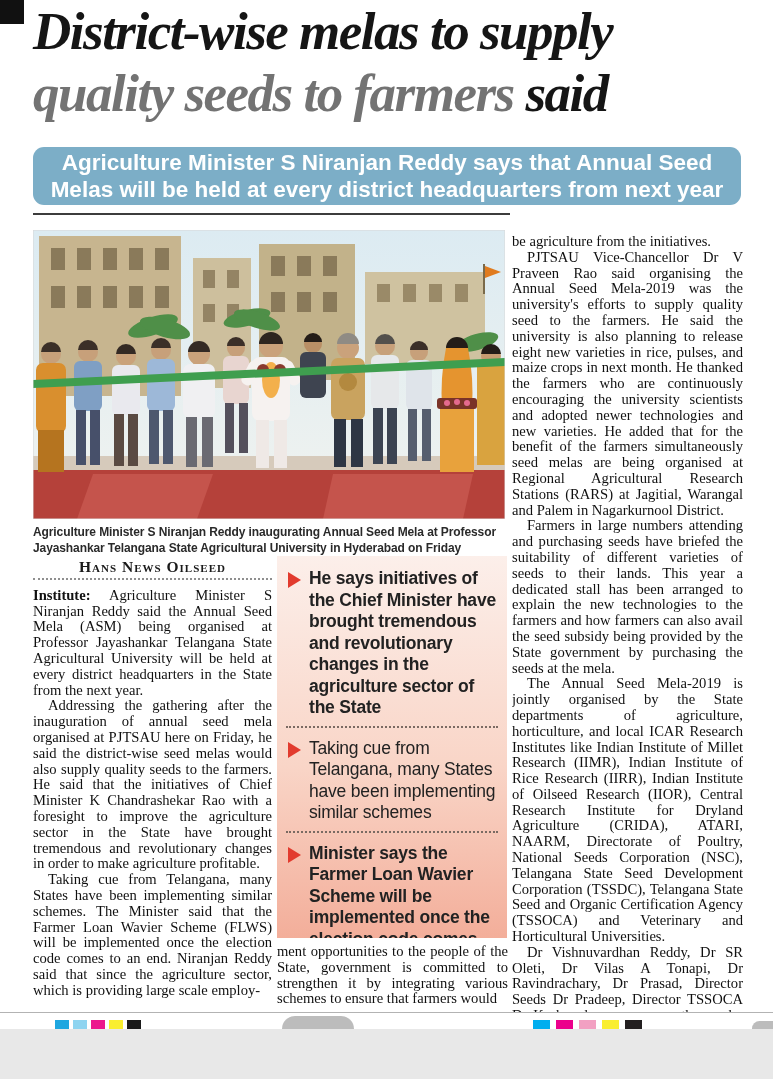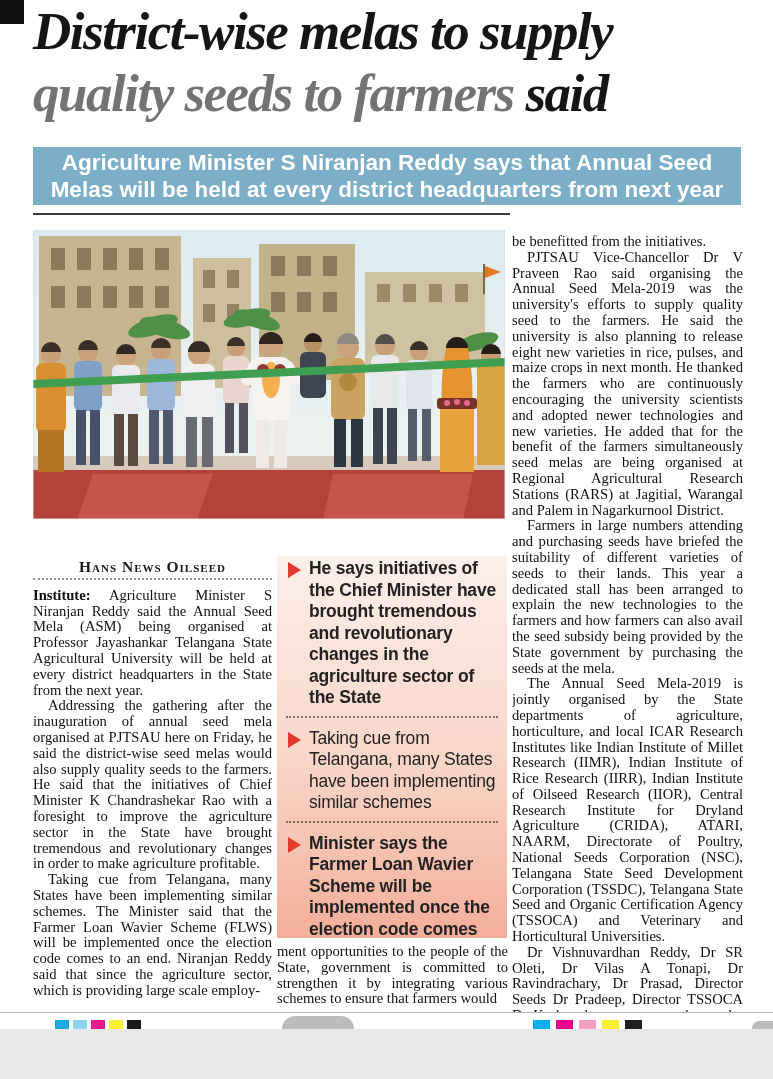--- a/index.html
+++ b/index.html
@@ -16,21 +16,21 @@
     font-size:53px; line-height:62px; letter-spacing:-1.5px; color:#151515;
   }
   .headline .green { color:#737373; }
 
   .banner {
     position:absolute; left:33px; top:147px; width:708px; height:58px;
     background:#7CAEC7; color:#fff;
     font-family:"Liberation Sans", sans-serif; font-weight:bold;
     font-size:22.5px; line-height:27px; text-align:center;
     display:flex; align-items:center; justify-content:center;
-    box-sizing:border-box; padding:0 8px;
+    box-sizing:border-box; padding:0 8px;border-radius:11px;
   }
   .banner-rule { position:absolute; left:33px; top:213px; width:477px; height:2px; background:#3c3c3c; }
 
   .photo { position:absolute; left:33px; top:230px; width:472px; height:289px; display:block; }
 
   .caption {
     position:absolute; left:33px; top:524px; width:476px;
     font-family:"Liberation Sans", sans-serif; font-weight:bold;
     font-size:12px; line-height:16px; letter-spacing:-0.1px; color:#2a2a2a;
   }
@@ -45,21 +45,21 @@
 
   .byline {
     font-variant:small-caps; font-weight:bold; font-size:15.5px; letter-spacing:1px;
     text-align:center; padding-bottom:3px; margin-bottom:8px;
     border-bottom:2px dotted #8f8f8f; color:#1a1a1a;
   }
 
   .hbox {
     position:absolute; left:277px; top:556px; width:230px; height:382px;
     background:linear-gradient(180deg,#FCEFEA 0%,#F9D5C7 55%,#F3AE9A 100%);
-    box-sizing:border-box; padding:0 9px 0 9px; overflow:hidden;
+    box-sizing:border-box; padding:10px 9px 0 9px; overflow:hidden;
     font-family:"Liberation Sans", sans-serif;
   }
   .bullet {
     display:flex; gap:8px; padding:2px 0 7px 2px; margin-bottom:8px;
     border-bottom:2px dotted #7a6a62;
     font-size:17.5px; line-height:21.5px; color:#222; letter-spacing:-0.2px;
   }
   .bullet.bold { font-weight:bold; }
   .tri {
     flex:none; width:0; height:0; margin-top:4px;
@@ -259,20 +259,21 @@
           <circle cx="0" cy="126" r="10" fill="#c79c72"></circle>
           <path d="M-10,124 a10,10 0 0 1 20,0 z" fill="#241d18"></path>
           <rect x="-14" y="135" width="28" height="100" fill="#d9a33f"></rect>
         </g>
     </g>
 
     <path d="M0,150 L472,128 l0,8 L0,158 z" fill="#3f9e4f"></path>
     <rect x="0" y="0" width="472" height="289" fill="none" stroke="#d8d8d8" stroke-width="1"></rect>
   </svg>
 
+  <div class="caption">Agriculture Minister S Niranjan Reddy inaugurating Annual Seed Mela  at Professor Jayashankar Telangana State Agricultural University in Hyderabad on Friday</div>
 
   <div class="col col-left">
     <div class="byline">Hans News Oilseed</div>
     <p><span class="lead">Institute:</span><span> Agriculture Minister S Niranjan Reddy said the Annual Seed Mela (ASM) being organised at Professor Jayashankar Telangana State Agricultural University will be held at every district headquarters in the State from the next year.</span></p>
     <p class="ind">Addressing the gathering after the inauguration of annual seed mela organised at PJTSAU here on Friday, he said the district-wise seed melas would also supply quality seeds to the farmers. He said that the initiatives of Chief Minister K Chandrashekar Rao with a foresight to improve the agriculture sector in the State have brought tremendous and revolutionary changes in order to make agriculture profitable.</p>
     <p class="ind">Taking cue from Telangana, many States have been implementing similar schemes. The Minister said that the Farmer Loan Wavier Scheme (FLWS) will be implemented once the election code comes to an end. Niranjan Reddy said that since the agriculture sector, which is providing large scale employ-</p>
   </div>
 
   <div class="hbox">
     <div class="bullet bold">
@@ -287,21 +288,21 @@
       <span class="tri"></span>
       <span>Minister says the Farmer Loan Wavier Scheme will be implemented once the election code comes to an end</span>
     </div>
   </div>
 
   <div class="col col-mid-cont">
     <p>ment opportunities to the people of the State, government is committed to strengthen it by integrating various schemes to ensure that farmers would</p>
   </div>
 
   <div class="col col-right">
-    <p>be benefitted from the initiatives.</p>
+    <p>be agriculture from the initiatives.</p>
     <p class="ind">PJTSAU Vice-Chancellor Dr V Praveen Rao said organising the Annual Seed Mela-2019 was the university's efforts to supply quality seed to the farmers. He said the university is also planning to release eight new varieties in rice, pulses, and maize crops in next month. He thanked the farmers who are continuously encouraging the university scientists and adopted newer technologies and new varieties. He added that for the benefit of the farmers simultaneously seed melas are being organised at Regional Agricultural Research Stations (RARS) at Jagitial, Warangal and Palem in Nagarkurnool District.</p>
     <p class="ind">Farmers in large numbers attending and purchasing seeds have briefed the suitability of different varieties of seeds to their lands. This year a dedicated stall has been arranged to explain the new technologies to the farmers and how farmers can also avail the seed subsidy being provided by the State government by purchasing the seeds at the mela.</p>
     <p class="ind">The Annual Seed Mela-2019 is jointly organised by the State departments of agriculture, horticulture, and local ICAR Research Institutes like Indian Institute of Millet Research (IIMR), Indian Institute of Rice Research (IIRR), Indian Institute of Oilseed Research (IIOR), Central Research Institute for Dryland Agriculture (CRIDA), ATARI, NAARM, Directorate of Poultry, National Seeds Corporation (NSC), Telangana State Seed Development Corporation (TSSDC), Telangana State Seed and Organic Certification Agency (TSSOCA) and Veterinary and Horticultural Universities.</p>
     <p class="ind">Dr Vishnuvardhan Reddy, Dr SR Oleti, Dr Vilas A Tonapi, Dr Ravindrachary, Dr Prasad, Director Seeds Dr Pradeep, Director TSSOCA Dr Keshavulu were among those who interacted with the farmers.</p>
   </div>
 
   <div class="rule-a"></div>
 
   <div class="swatch" style="left: 55px; background: rgb(31, 167, 224);"></div>
   <div class="swatch" style="left: 73px; background: rgb(142, 212, 240);"></div>

